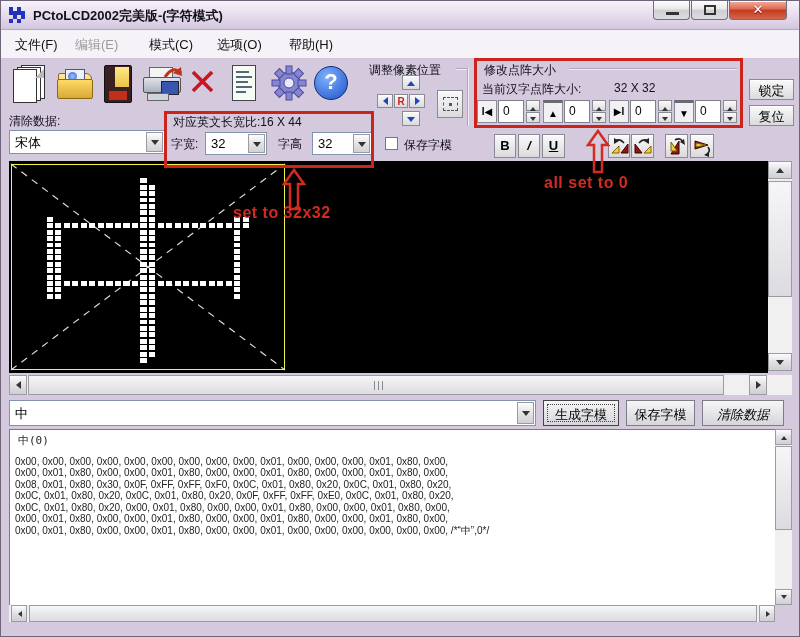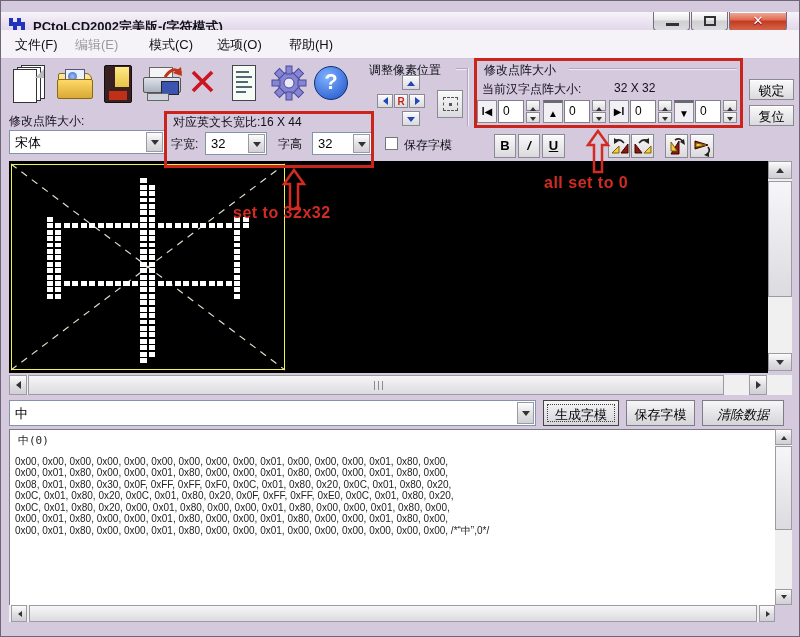--- a/index.html
+++ b/index.html
@@ -1,21 +1,21 @@
 <!DOCTYPE html>
 <html><head>
 <meta charset="utf-8">
 <style>
   html,body{margin:0;padding:0;background:#b9aec6;}
   *{box-sizing:border-box;font-family:"Liberation Sans","DejaVu Sans",sans-serif;}
   #win{position:relative;width:800px;height:637px;background:#d5c9de;border:1px solid #6f6579;overflow:hidden;}
   .abs{position:absolute;}
 
   
-  #titlebar{left:0;top:0;width:800px;height:29px;background:linear-gradient(#f7f3fa,#e3d9ea 60%,#d3c6de);border-bottom:1px solid #b5a8c2;margin-top:11px;}
+  #titlebar{left:0;top:0;width:800px;height:29px;background:linear-gradient(#f7f3fa,#e3d9ea 60%,#d3c6de);border-bottom:1px solid #b5a8c2;}
   #appicon{left:8px;top:6px;width:18px;height:16px;display:grid;grid-template-columns:repeat(4,4px);grid-auto-rows:4px;gap:0;}
   #appicon span{background:#2233bb;}
   #appicon span.e{background:transparent;}
   #title-text{left:32px;top:6px;font-size:13px;font-weight:bold;color:#101018;white-space:nowrap;}
   .capbtn{top:0;height:19px;border:1px solid #756d7e;border-top:none;border-radius:0 0 4px 4px;background:linear-gradient(#fefefe,#e8e8ea 45%,#cfcfd3 50%,#dcdce0);box-shadow:inset 0 1px 0 #fff;}
   #btn-min{left:652px;width:37px;}
   #btn-max{left:690px;width:37px;}
   #btn-close{left:728px;width:58px;background:linear-gradient(#f0b0a0,#e0694e 45%,#c23a20 50%,#d4664a);}
   .glyph-min{position:absolute;left:12px;top:11px;width:13px;height:3px;background:#333;}
   .glyph-max{position:absolute;left:12px;top:4px;width:12px;height:10px;border:2px solid #333;background:transparent;}
@@ -177,21 +177,21 @@
         </g>
         <circle cx="18" cy="20" r="5" fill="#e8e8f8"></circle>
       </g>
     </svg>
   </div>
   <div class="tbi" style="left:312px">
     <div class="abs" style="left:1px;top:3px;width:34px;height:34px;border-radius:50%;background:radial-gradient(circle at 12px 10px,#7fb2ff,#1e50c8);border:1px solid #12306e;"></div>
     <div class="abs" style="left:1px;top:6px;width:34px;text-align:center;color:#fff;font-weight:bold;font-size:22px;">?</div>
   </div>
 
-  <div class="lbl" style="left:8px;top:112px;">修改点阵大小:</div>
+  <div class="lbl" style="left:8px;top:112px;">清除数据:</div>
   <div class="field" style="left:8px;top:129px;width:156px;height:24px;">
     <div class="combo-txt">宋体</div>
     <div class="drop-btn">
         <div class="tri-down"></div>
       </div>
   </div>
 
   <div class="lbl" style="left:172px;top:113px;">对应英文长宽比:16 X 44</div>
   <div class="lbl" style="left:170px;top:135px;">字宽:</div>
   <div class="field" style="left:204px;top:131px;width:62px;height:23px;">

